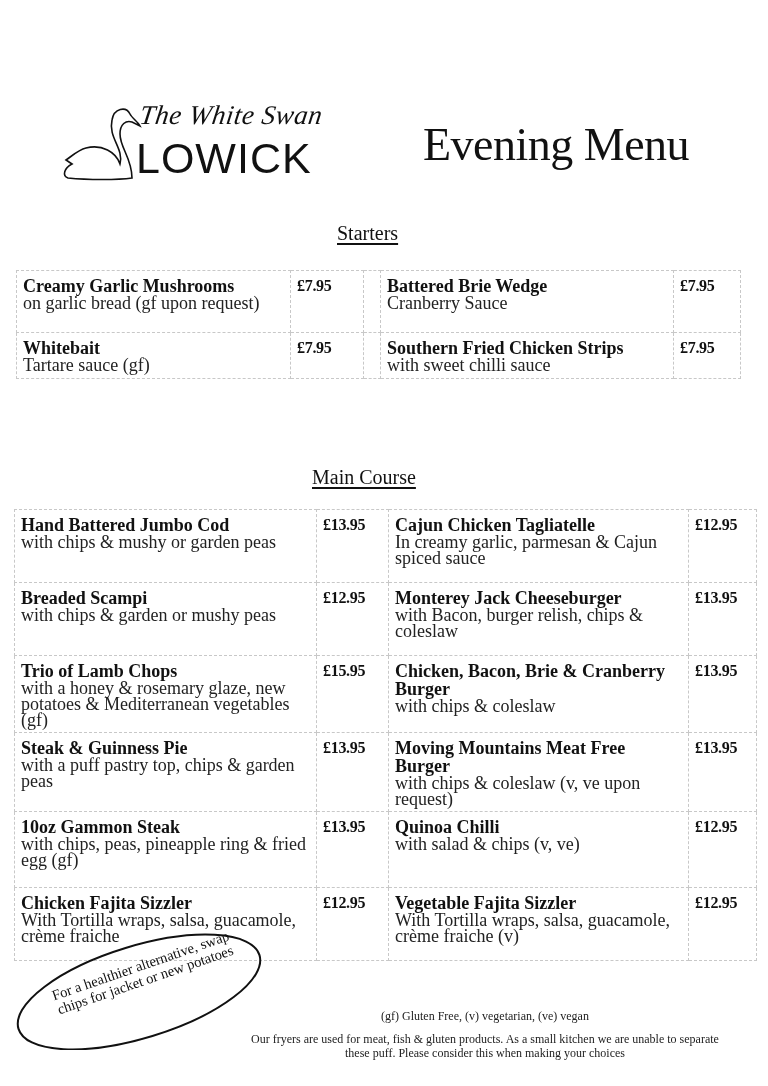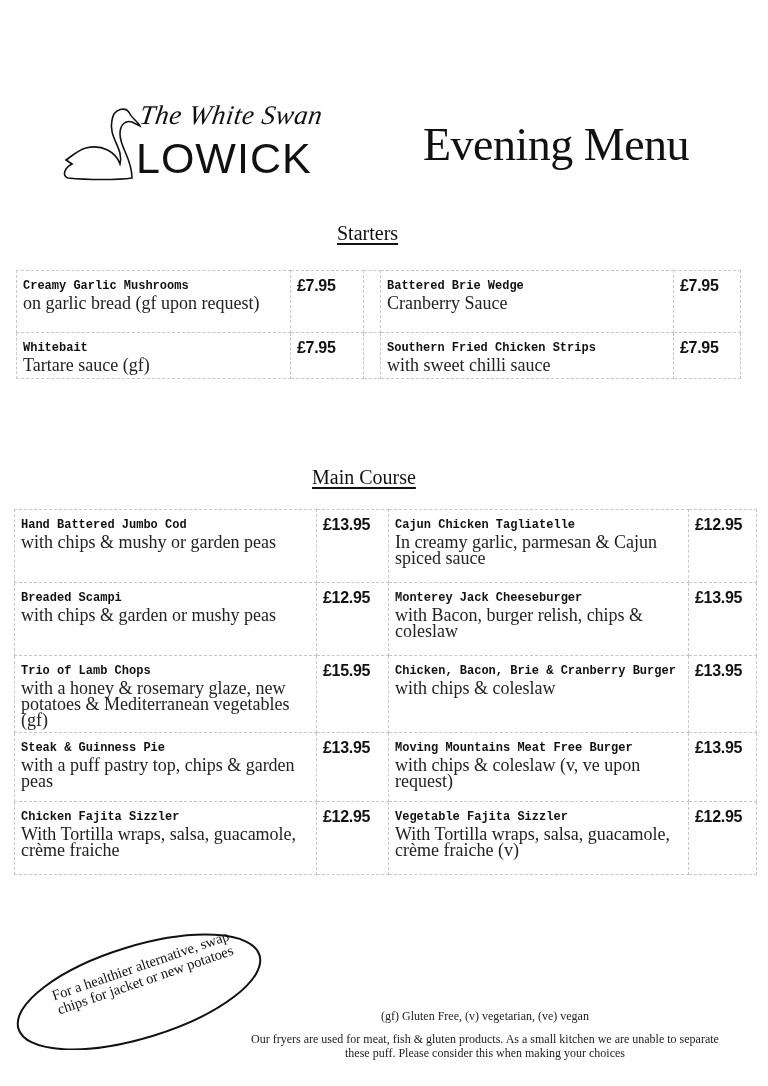--- a/index.html
+++ b/index.html
@@ -10,23 +10,23 @@
   .logo .script { position:absolute; left:82px; top:2px; font-family:"Liberation Serif",serif; font-style:italic;
                   font-size:27px; letter-spacing:0.5px; transform:skewX(-8deg); white-space:nowrap; }
   .logo .town { position:absolute; left:78px; top:36px; font-family:"Liberation Sans",sans-serif; font-weight:300;
                 font-size:43px; letter-spacing:1px; white-space:nowrap; -webkit-text-stroke:0; }
   .page-title { position:absolute; left:383px; top:118px; font-family:"Liberation Serif",serif; font-size:46px;
                 letter-spacing:-0.5px; white-space:nowrap;margin-left:40px; }
   .section-title { position:absolute; font-family:"Liberation Serif",serif; font-size:20px; text-decoration:underline;
                    text-underline-offset:3px; white-space:nowrap; }
   table.menu { position:absolute; border-collapse:collapse; table-layout:fixed; }
   table.menu td { border:1px dashed #c8c8c8; vertical-align:top; padding:6px 6px 4px 6px; }
-  .dish-name { font-family:Liberation Mono, monospace; font-weight:bold; font-size:12px; line-height:18px; display:block; }
+  .dish-name { font-family:Liberation Serif, serif; font-weight:bold; font-size:18px; line-height:18px; display:block; }
   .dish-desc { font-family:"Liberation Serif",serif; font-size:18px; line-height:16px; display:block; color:#222; }
-  .price { font-family:Liberation Sans, sans-serif; font-weight:bold; font-size:16px; line-height:18px; letter-spacing:-0.3px; }
+  .price { font-family:Liberation Serif, serif; font-weight:bold; font-size:16px; line-height:18px; letter-spacing:-0.3px; }
   .ellipse-wrap { position:absolute; left:8px; top:930px; width:262px; height:120px; }
   .ellipse-text { position:absolute; left:40px; top:28px; width:190px; text-align:center; font-family:"Liberation Serif",serif;
                   font-size:14.5px; line-height:15px; transform:rotate(-19deg); }
   .legend { position:absolute; left:210px; width:550px; text-align:center; font-family:"Liberation Serif",serif; font-size:12px; color:#222; }
 </style>
 </head>
 <body>
 
 <div class="logo">
   <svg width="90" height="90" viewBox="0 0 90 90">
@@ -129,20 +129,32 @@
           <span class="dish-name">Steak &amp; Guinness Pie</span>
           <span class="dish-desc">with a puff pastry top, chips &amp; garden peas</span>
         </td>
     <td class="price">£13.95</td>
     <td>
           <span class="dish-name">Moving Mountains Meat Free Burger</span>
           <span class="dish-desc">with chips &amp; coleslaw (v, ve upon request)</span>
         </td>
     <td class="price">£13.95</td>
   </tr>
+  <tr style="height:76px">
+    <td>
+          <span class="dish-name">10oz Gammon Steak</span>
+          <span class="dish-desc">with chips, peas, pineapple ring &amp; fried egg (gf)</span>
+        </td>
+    <td class="price">£13.95</td>
+    <td>
+          <span class="dish-name">Quinoa Chilli</span>
+          <span class="dish-desc">with salad &amp; chips (v, ve)</span>
+        </td>
+    <td class="price">£12.95</td>
+  </tr>
   <tr style="height:73px">
     <td>
           <span class="dish-name">Chicken Fajita Sizzler</span>
           <span class="dish-desc">With Tortilla wraps, salsa, guacamole, crème fraiche</span>
         </td>
     <td class="price">£12.95</td>
     <td>
           <span class="dish-name">Vegetable Fajita Sizzler</span>
           <span class="dish-desc">With Tortilla wraps, salsa, guacamole, crème fraiche (v)</span>
         </td>

